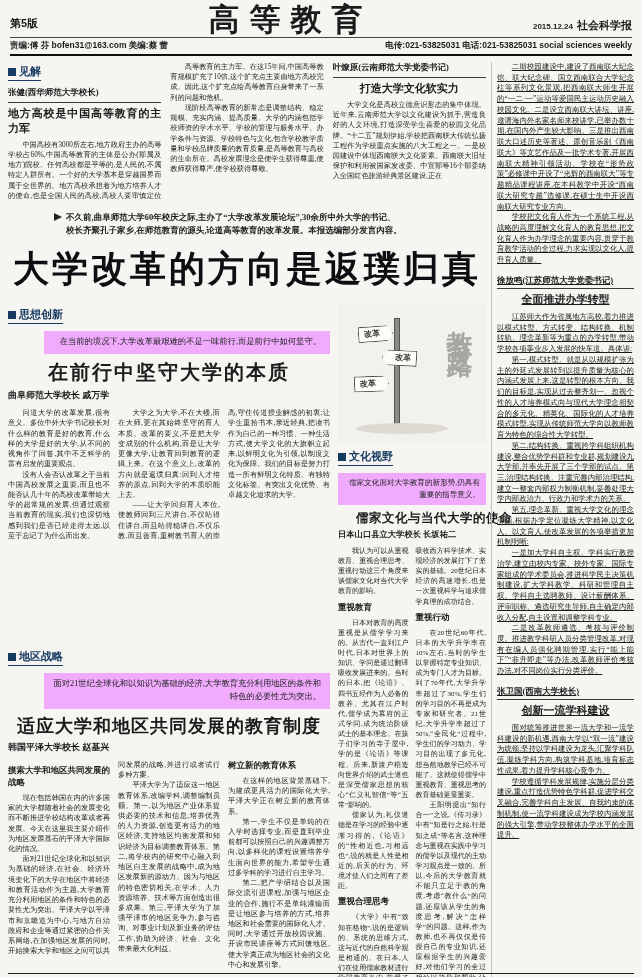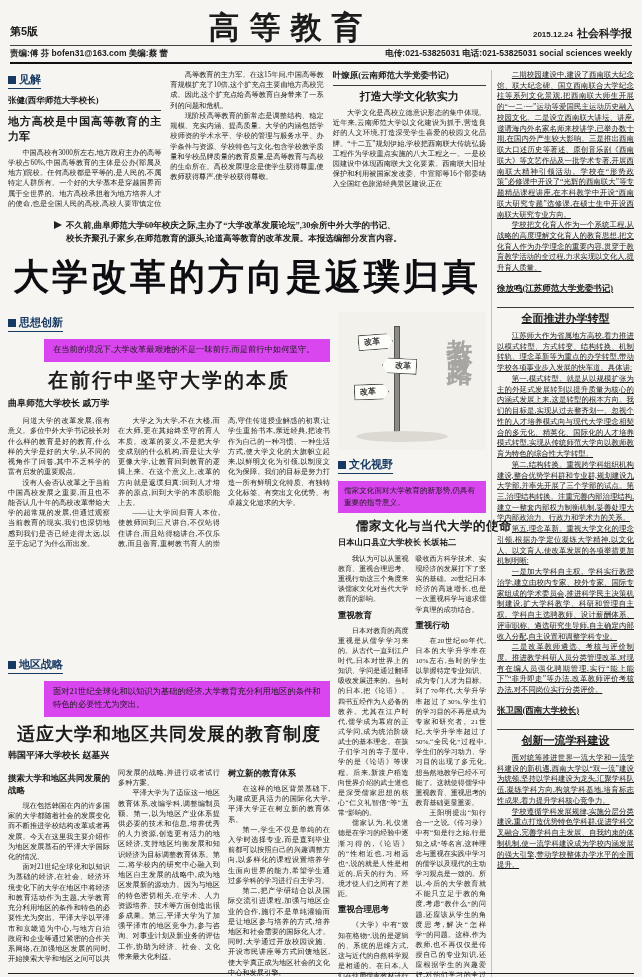--- a/index.html
+++ b/index.html
@@ -2,42 +2,42 @@
 <html><head>
 <meta charset="utf-8">
 <style>
   html,body{margin:0;padding:0;background:#dddcd8;}
   .page{position:relative;width:642px;height:977px;margin:0 auto;background:#f6f5f1;
         font-family:"Liberation Serif",serif;color:#1c1c1c;overflow:hidden;}
 
   
   .masthead{display:flex;align-items:flex-end;justify-content:space-between;padding:4px 10px 0;}
   .mh-left{font:bold 11px "Liberation Sans",sans-serif;padding-bottom:4px;}
-  .mh-title{font:bold 31px "Liberation Serif",serif;letter-spacing:10px;line-height:1;padding-left:10px;margin-top:8px;}
+  .mh-title{font:bold 31px "Liberation Serif",serif;letter-spacing:10px;line-height:1;padding-left:10px;}
   .mh-right{text-align:right;padding-bottom:2px;}
   .mh-date{font:bold 8px "Liberation Sans",sans-serif;margin-right:4px;}
   .mh-paper{font:bold 11px "Liberation Sans",sans-serif;}
   .mh-sub{display:flex;justify-content:space-between;margin:2px 10px 0;
           border-top:1px solid #444;border-bottom:2.5px solid #101010;
           font:bold 8.5px "Liberation Sans",sans-serif;padding:2px 0 2px;}
 
   
   .content{display:flex;gap:5px;padding:6px 8px 0;}
   .main{width:478px;flex:none;}
   .vrule{width:1px;background:#c2c1bc;flex:none;}
   .rcol{flex:1;height:907px;overflow:hidden;font-size:7.4px;line-height:1.45;text-align:justify;text-decoration:underline;}
 
   
   .sec-head{display:inline-block;font:bold 11px "Liberation Sans",sans-serif;color:#173a63;
             border-bottom:1px solid #173a63;padding-bottom:1px;margin:2px 0 6px;}
   .sq{display:inline-block;width:8px;height:8px;background:#173a63;margin-right:3px;vertical-align:-1px;}
   .para{margin:0;text-indent:2em;}
   .sub-head{font:bold 8.5px "Liberation Sans",sans-serif;margin:5px 0 4px;text-indent:0;}
   .col-byline{font:bold 8.5px "Liberation Serif",serif;border-bottom:1px solid #3a3a3a;
-              padding:5px 0 12px;margin:4px 0 3px;text-indent:0;}
+              padding:5px 0 1px;margin:4px 0 3px;text-indent:0;}
   .col-title{font:bold 11px "Liberation Sans",sans-serif;text-align:center;margin:2px 0 5px;text-indent:0;}
 
   
   .top-band{display:flex;gap:9px;height:140px;overflow:hidden;}
   .tb-col{flex:1;font-size:7.2px;line-height:1.42;text-align:justify;}
   .tb-byline{font:bold 8.5px "Liberation Serif",serif;border-bottom:1px solid #3a3a3a;padding-bottom:3px;margin-bottom:3px;}
   .tb-title{font:bold 11px "Liberation Sans",sans-serif;line-height:1.35;margin:3px 0 4px;}
   .tb-title.center{text-align:center;}
 
   
@@ -46,21 +46,21 @@
   .flag{position:absolute;left:0;top:2px;width:0;height:0;border-top:4px solid transparent;
         border-bottom:4px solid transparent;border-left:8px solid #222;}
   .headline{font:900 36px "Liberation Sans",sans-serif;letter-spacing:3px;white-space:nowrap;
             text-align:center;margin:8px 0 10px;color:#0d0d12;}
 
   
   .mid-band{display:flex;gap:8px;}
   .mid-left{width:322px;flex:none;}
   .mid-right{width:148px;flex:none;}
 
-  .quote{background:#d946ef;margin:1px 0 5px 36px;padding:5px 9px;font-size:8.3px;line-height:1.55;}
+  .quote{background:#f0abfc;margin:1px 0 5px 36px;padding:5px 9px;font-size:8.3px;line-height:1.55;text-align:right;}
   .quote.narrow{margin-left:0;font-size:7.6px;padding:4px 6px;}
   .big-title{font:bold 20px "Liberation Sans",sans-serif;text-align:center;letter-spacing:2px;margin:5px 0 3px;}
   .big-title.region{font-size:18px;letter-spacing:1px;}
   .big-title.culture{font-size:12.5px;letter-spacing:.5px;white-space:nowrap;margin:4px 18px 2px;}
   .byline-c{font:bold 9px "Liberation Serif",serif;text-align:left;margin:0 0 6px;}
   .byline-c.small{font-size:8.3px;}
 
   .cols3{column-count:3;column-gap:8px;font-size:7.2px;line-height:1.42;text-align:justify;overflow:hidden;}
   .thought-cols{height:238px;}
   .region-cols{height:224px;}

